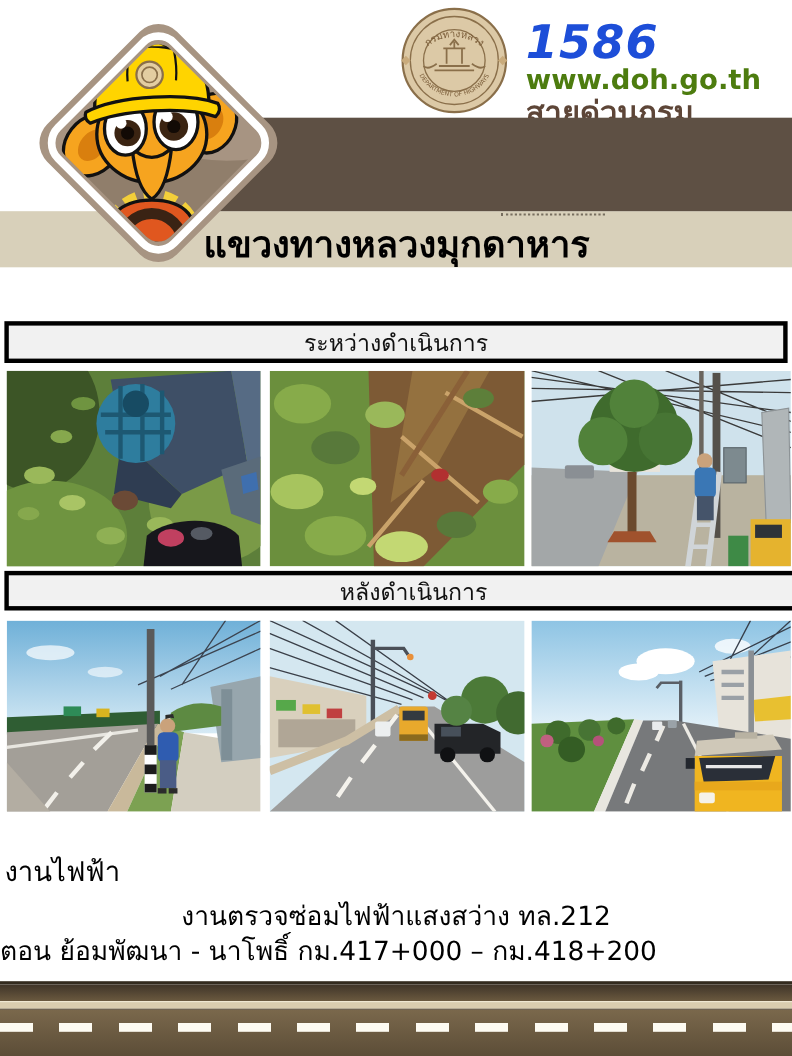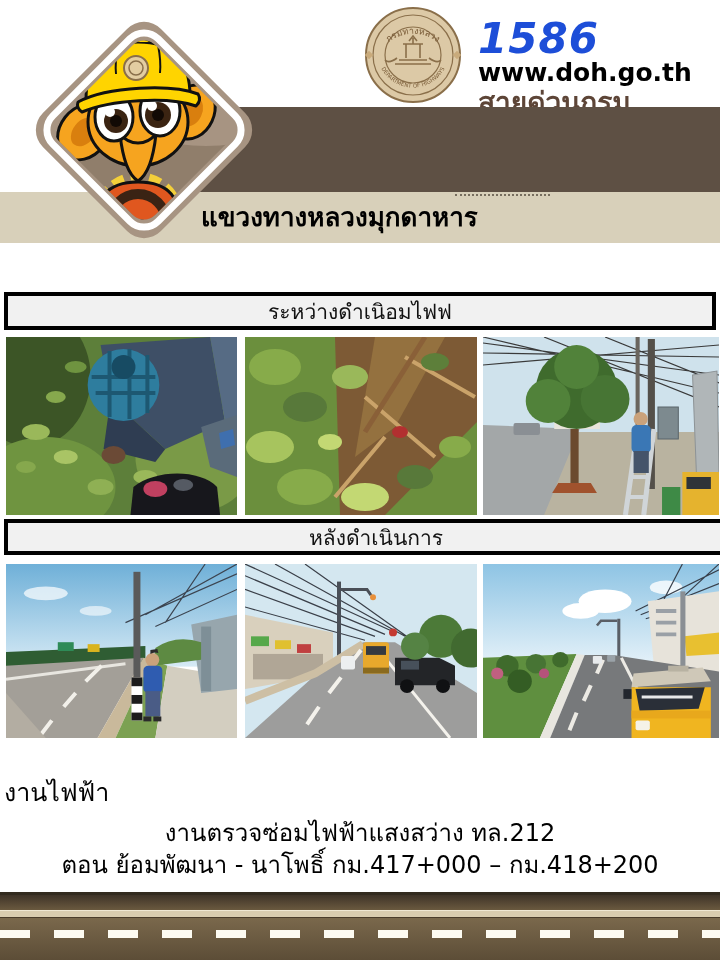--- a/index.html
+++ b/index.html
@@ -18,44 +18,44 @@
     letter-spacing:1px;white-space:nowrap;
   }
   .date-line{
     position:absolute;left:360px;top:163px;width:352px;z-index:2;
     text-align:right;color:#ffffff;font-size:20px;white-space:pre;
   }
   .date-dots{position:absolute;left:455px;top:194px;width:95px;height:0;z-index:2;
     border-bottom:2px dotted rgba(40,30,20,.55);}
   .hotline{position:absolute;left:478px;top:18px;z-index:2;line-height:1;}
   .hotline .num{font-size:42px;font-weight:bold;font-style:italic;color:#1d4ed8;letter-spacing:1px;}
-  .hotline .www{font-size:25px;font-weight:bold;color:#000000;}
+  .hotline .www{font-size:25px;font-weight:bold;color:#4d7c0f;}
   .hotline .lbl{font-size:28px;font-weight:bold;color:#5d4537;margin-top:4px;}
   .district{
     position:absolute;left:185px;top:196px;z-index:4;
-    font-size:26px;font-weight:bold;color:#000;white-space:nowrap;margin-left:16px;
+    font-size:33px;font-weight:bold;color:#000;white-space:nowrap;
   }
   .office{
     position:absolute;left:300px;top:247px;width:412px;z-index:2;
     text-align:right;font-size:21px;white-space:pre;
   }
   
   .section-bar{
     position:absolute;left:4px;width:704px;background:#f1f1f1;border:4px solid #000;
     text-align:center;font-size:21px;color:#111;display:flex;align-items:center;justify-content:center;
   }
   .bar1{top:292px;height:30px;}
   .bar2{top:519px;height:28px;padding-left:16px;}
   
   .photo{position:absolute;overflow:hidden;}
   .photo svg{display:block;width:100%;height:100%;}
   
   .work-type{position:absolute;left:4px;top:772px;font-size:25px;}
   .work-line2{position:absolute;left:0;top:813px;width:720px;text-align:center;font-size:24px;}
-  .work-line3{position:absolute;left:0;top:845px;width:720px;text-align:center;font-size:24px;white-space:pre;}
+  .work-line3{position:absolute;left:0;top:845px;width:578px;text-align:center;font-size:24px;white-space:pre;}
   
   .road{position:absolute;left:0;top:892px;width:720px;height:68px;}
   .road .l1{height:3px;background:#332b1f;}
   .road .l2{height:15px;background:linear-gradient(#3f3428,#6a593f);}
   .road .l3{height:1px;background:#efe7d2;}
   .road .l4{height:6px;background:#d9ccaf;}
   .road .l5{height:1px;background:#4a3c2a;}
   .road .body{height:42px;background:linear-gradient(#7a684c,#5c4d37);position:relative;}
   .road .dashes{
     position:absolute;left:0;top:12px;width:100%;height:8px;
@@ -142,21 +142,21 @@
   </div>
 
   <div class="slogan">ทางหลวงปลอดภัย ขับขี่สบายตา</div>
   <div class="date-line">วันที่  5  มิถุนายน  2562</div>
   <div class="date-dots"></div>
 
   <div class="tan-bar"></div>
   <div class="district">แขวงทางหลวงมุกดาหาร</div>
 
   <div class="section-bar bar1">
-    <span>ระหว่างดำเนิอมไฟฟ</span>
+    <span>ระหว่างดำเนินการ</span>
   </div>
 
   <div class="photo" style="left:6px;top:337px;width:231px;height:178px;" role="img" aria-label="Worker in plaid hat repairing electric cable in roadside vegetation">
     <svg viewBox="0 0 232 178" preserveAspectRatio="none">
       <rect width="232" height="178" fill="#5d7f3a"></rect>
       <ellipse cx="25" cy="40" rx="60" ry="70" fill="#3c5526"></ellipse>
       <ellipse cx="40" cy="150" rx="70" ry="50" fill="#6f9440"></ellipse>
       <ellipse cx="190" cy="120" rx="60" ry="55" fill="#7a9a47"></ellipse>
       <ellipse cx="30" cy="95" rx="14" ry="8" fill="#9ab85a"></ellipse>
         <ellipse cx="60" cy="120" rx="12" ry="7" fill="#a9c465"></ellipse>

